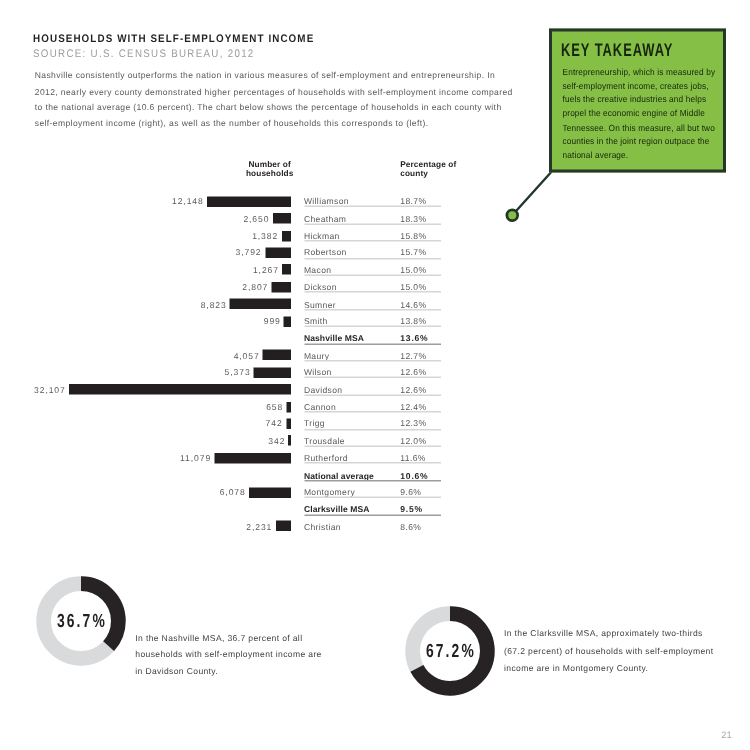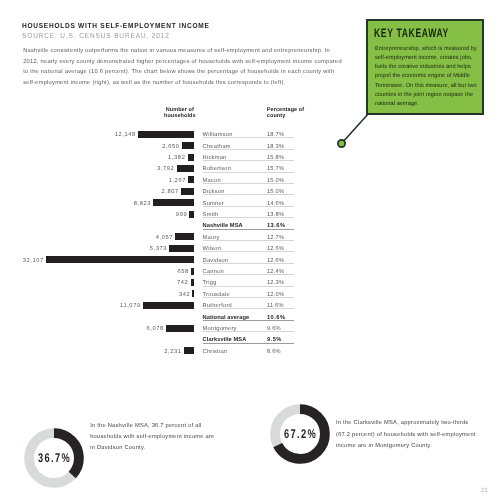--- a/index.html
+++ b/index.html
@@ -187,21 +187,21 @@
       <line x1="11.5" y1="39.5" x2="37.2" y2="11" stroke="#24372a" stroke-width="1.6" stroke-linecap="round"></line>
       <circle cx="11.5" cy="39.5" r="3.6" fill="#86bf45" stroke="#22352a" stroke-width="1.8"></circle>
     </svg>
 
   <div id="kt">
     <div class="kth">KEY TAKEAWAY</div>
     <div class="ktb">Entrepreneurship, which is measured by self-employment income, creates jobs, fuels the creative industries and helps propel the economic engine of Middle Tennessee. On this measure, all but two counties in the joint region outpace the national average.</div>
   </div>
 
   <div id="donuts">
-      <div class="dn" style="left: 22px; top: 426px;"><svg width="64" height="64" viewBox="0 0 64 64">
+      <div class="dn" style="left: 22px; top: 382px;"><svg width="64" height="64" viewBox="0 0 64 64">
           <circle cx="32" cy="32" r="24.9" fill="none" stroke="#d8dadb" stroke-width="9.8"></circle>
           <circle cx="32" cy="32" r="24.9" fill="none" stroke="#272324" stroke-width="9.8" stroke-dasharray="57.41763229259922 156.4513141487717" transform="rotate(-90 32 32)"></circle>
         </svg><div class="dval">
           <span>36.7%</span>
         </div></div>
       <div class="dtxt" style="left: 90.2px; top: 420.8px; width: 126px;">In the Nashville MSA, 36.7 percent of all households with self-employment income are in Davidson County.</div>
       <div class="dn" style="left: 267.9px; top: 401.7px;"><svg width="64" height="64" viewBox="0 0 64 64">
           <circle cx="32" cy="32" r="24.9" fill="none" stroke="#d8dadb" stroke-width="9.8"></circle>
           <circle cx="32" cy="32" r="24.9" fill="none" stroke="#272324" stroke-width="9.8" stroke-dasharray="105.13528310797459 156.4513141487717" transform="rotate(-90 32 32)"></circle>
         </svg><div class="dval">

